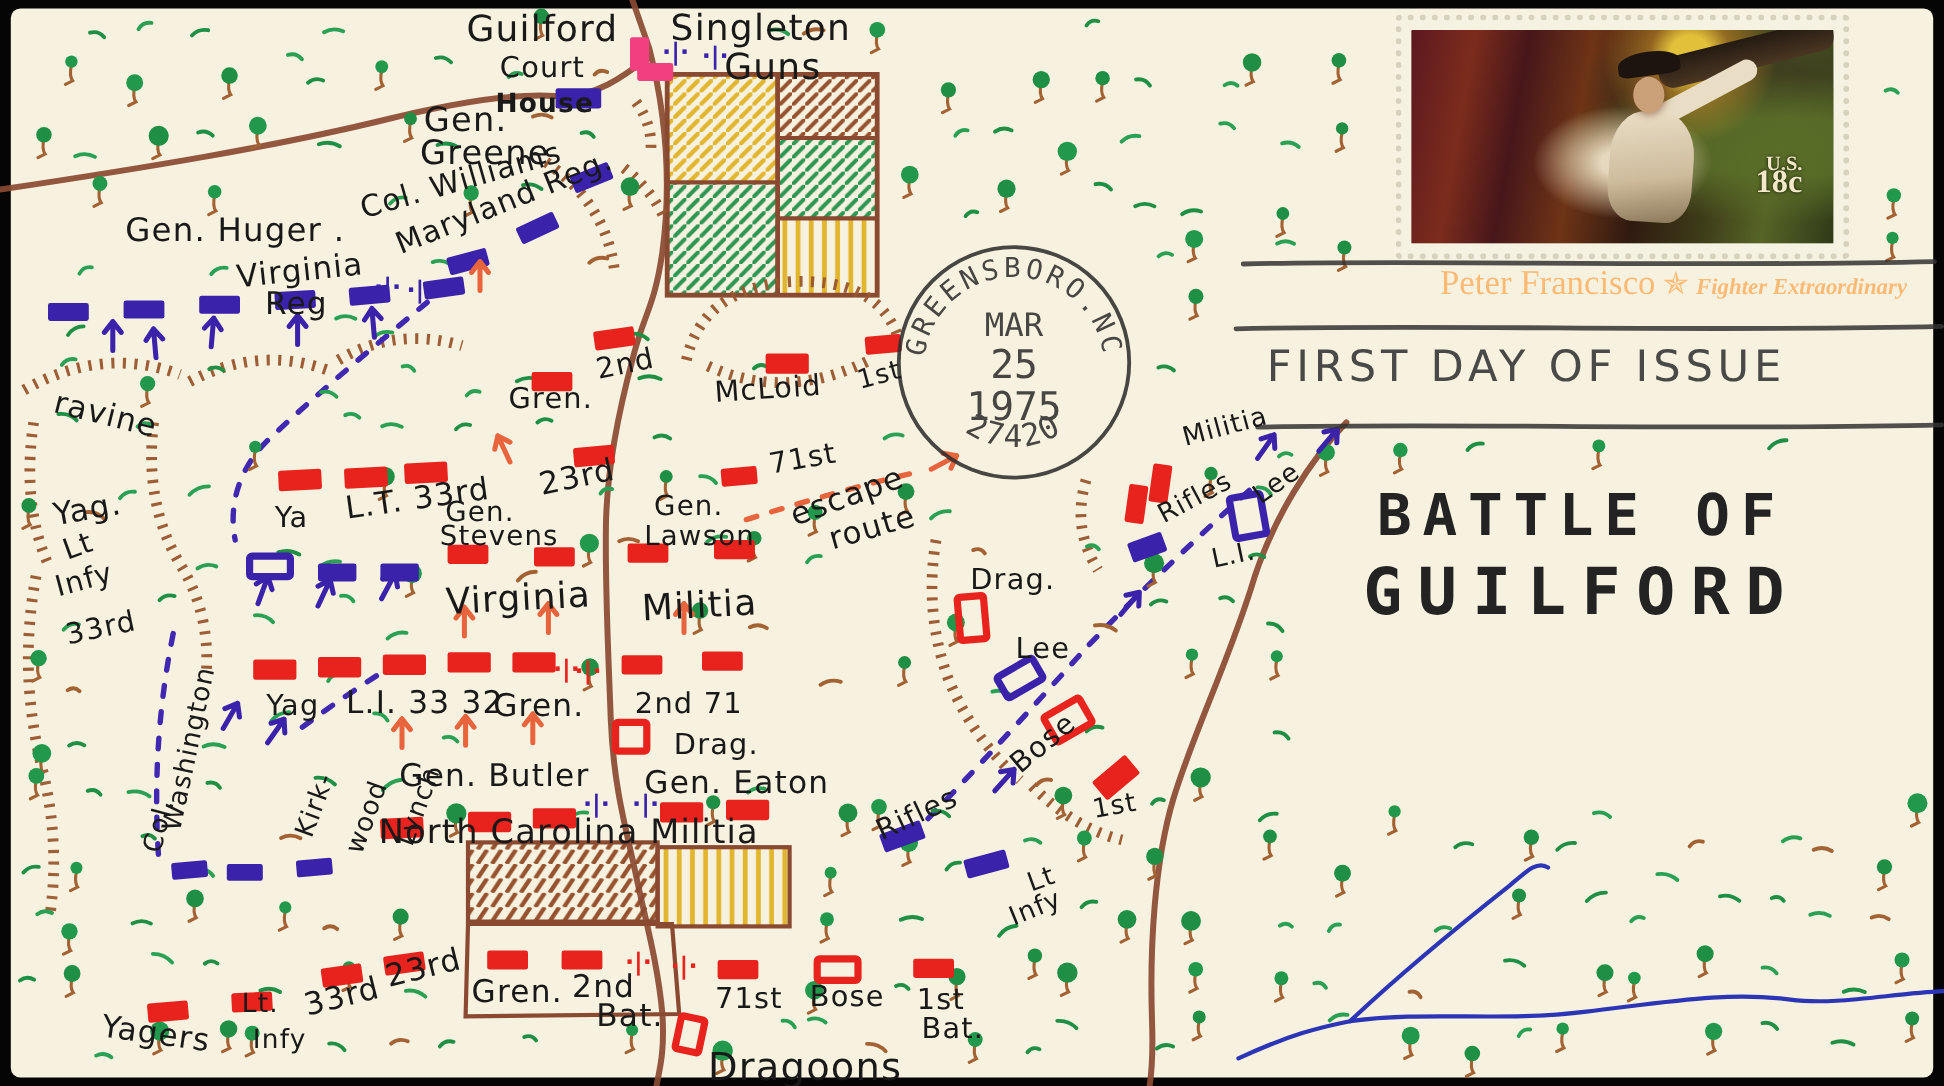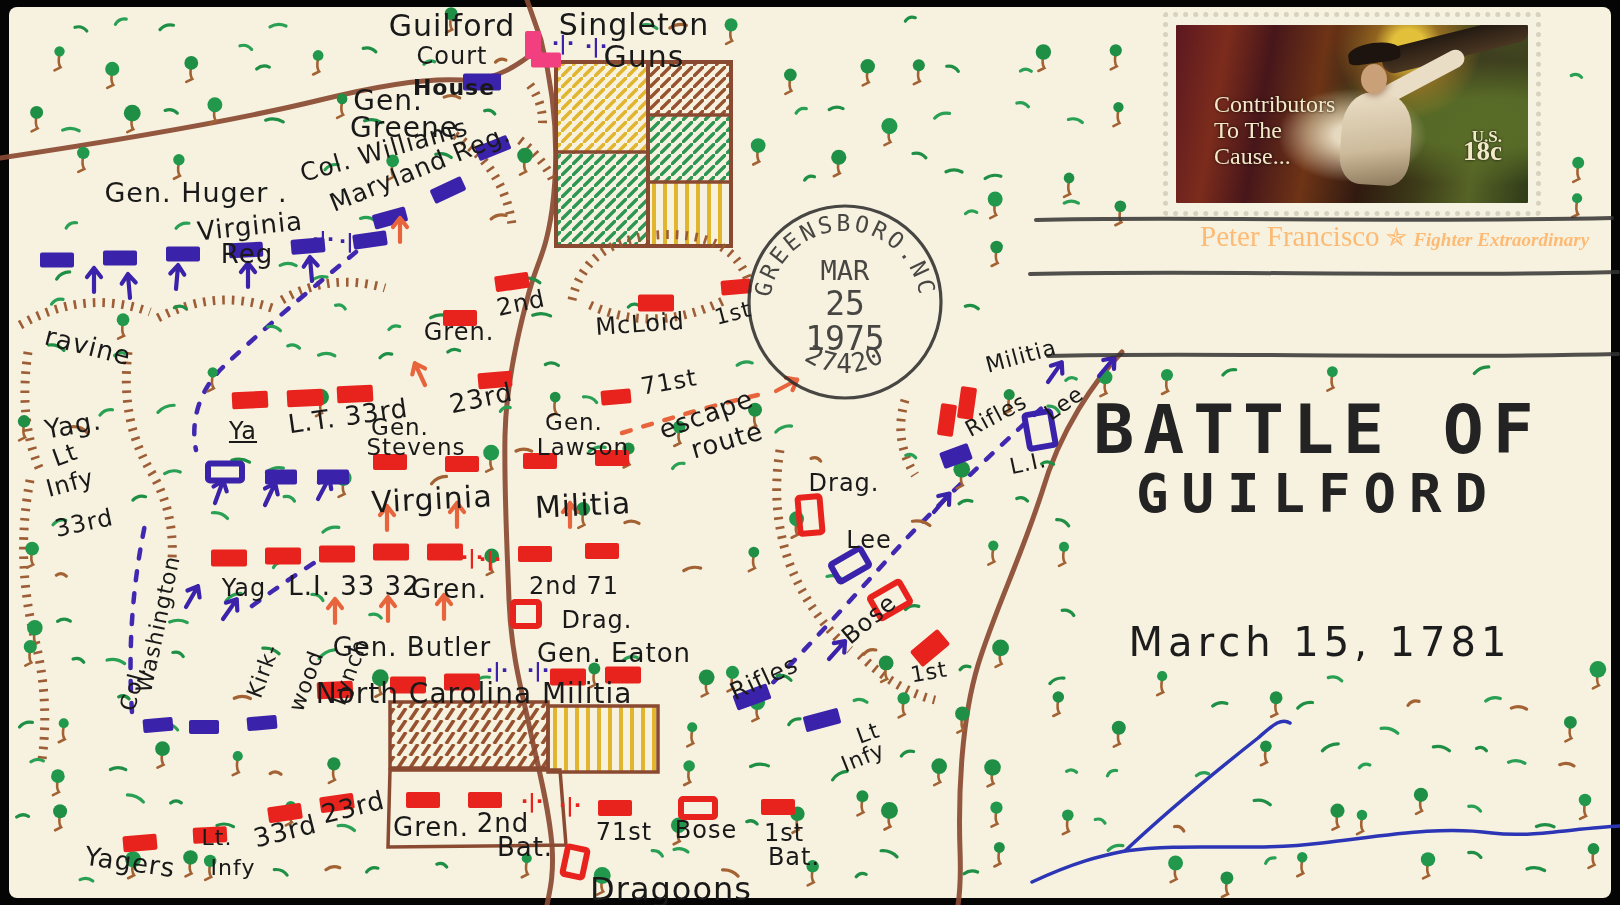--- a/index.html
+++ b/index.html
@@ -33,21 +33,21 @@
   .stamp-caption{position:absolute;left:1200px;top:220px;width:380px;color:#fdba74;white-space:nowrap;}
   .pf-name{font-family:"Liberation Serif",serif;font-size:29px;}
   .pf-star{font-size:26px;margin:0 6px;}
   .pf-epithet{font-family:"Liberation Serif",serif;font-size:19px;font-style:italic;font-weight:bold;}
   
   .fdi{position:absolute;left:1272px;top:306px;transform:translate(-50%,-50%);
        font-size:36px;letter-spacing:4px;color:#3b3b3b;opacity:.92;white-space:nowrap;}
   
   .cachet{position:absolute;left:1318px;top:398px;width:560px;transform:translateX(-50%);
           text-align:center;color:#232323;font-family:"DejaVu Sans Mono",monospace;font-weight:bold;}
-  .cachet .l1{font-size:68px;letter-spacing:9px;line-height:64px;}
+  .cachet .l1{font-size:48px;letter-spacing:9px;line-height:64px;}
   .cachet .l2{font-size:54px;letter-spacing:13px;line-height:64px;}
   .cachet .l3{font-size:54px;letter-spacing:6px;line-height:64px;}
   .cachet-date{position:absolute;left:1320px;top:642px;transform:translate(-50%,-50%);
        font-size:40px;letter-spacing:5px;color:#1d1d1d;font-weight:500;white-space:nowrap;}
 </style>
 </head>
 <body>
 
 <div class="wrap">
 
@@ -637,21 +637,21 @@
       <div class="mlabel" style="left: 384px; top: 150px; font-size: 25px; transform: translate(-50%, -50%) rotate(-16deg);">Col. Williams</div>
       <div class="mlabel" style="left: 420px; top: 168px; font-size: 25px; transform: translate(-50%, -50%) rotate(-22deg);">Maryland Reg.</div>
       <div class="mlabel" style="left: 196px; top: 192px; font-size: 27px; transform: translate(-50%, -50%) rotate(0deg);">Gen. Huger .</div>
       <div class="mlabel" style="left: 250px; top: 226px; font-size: 26px; transform: translate(-50%, -50%) rotate(-6deg);">Virginia</div>
       <div class="mlabel" style="left: 247px; top: 254px; font-size: 26px; transform: translate(-50%, -50%) rotate(0deg);">Reg</div>
       <div class="mlabel" style="left: 88px; top: 346px; font-size: 26px; transform: translate(-50%, -50%) rotate(14deg);">ravine</div>
       <div class="mlabel" style="left: 73px; top: 425px; font-size: 26px; transform: translate(-50%, -50%) rotate(-10deg);">Yag.</div>
       <div class="mlabel" style="left: 65px; top: 455px; font-size: 24px; transform: translate(-50%, -50%) rotate(-20deg);">Lt</div>
       <div class="mlabel" style="left: 70px; top: 483px; font-size: 24px; transform: translate(-50%, -50%) rotate(-15deg);">Infy</div>
       <div class="mlabel" style="left: 84px; top: 523px; font-size: 24px; transform: translate(-50%, -50%) rotate(-12deg);">33rd</div>
-      <div class="mlabel" style="left: 243px; top: 431px; font-size: 24px; transform: translate(-50%, -50%) rotate(0deg); text-decoration: underline;">Ya</div>
+      <div class="mlabel" style="left: 243px; top: 431px; font-size: 24px; transform: translate(-50%, -50%) rotate(0deg);">Ya</div>
       <div class="mlabel" style="left: 348px; top: 416px; font-size: 26px; transform: translate(-50%, -50%) rotate(-8deg);">L.T. 33rd</div>
       <div class="mlabel" style="left: 400px; top: 427px; font-size: 23px; transform: translate(-50%, -50%) rotate(0deg);">Gen.</div>
       <div class="mlabel" style="left: 416px; top: 447px; font-size: 23px; transform: translate(-50%, -50%) rotate(0deg);">Stevens</div>
       <div class="mlabel" style="left: 481px; top: 398px; font-size: 26px; transform: translate(-50%, -50%) rotate(-12deg);">23rd</div>
       <div class="mlabel" style="left: 574px; top: 422px; font-size: 23px; transform: translate(-50%, -50%) rotate(0deg);">Gen.</div>
       <div class="mlabel" style="left: 583px; top: 447px; font-size: 23px; transform: translate(-50%, -50%) rotate(0deg);">Lawson</div>
       <div class="mlabel" style="left: 521px; top: 303px; font-size: 24px; transform: translate(-50%, -50%) rotate(-12deg);">2nd</div>
       <div class="mlabel" style="left: 459px; top: 332px; font-size: 24px; transform: translate(-50%, -50%) rotate(0deg);">Gren.</div>
       <div class="mlabel" style="left: 640px; top: 324px; font-size: 24px; transform: translate(-50%, -50%) rotate(-4deg);">McLoid</div>
       <div class="mlabel" style="left: 733px; top: 313px; font-size: 22px; transform: translate(-50%, -50%) rotate(-15deg);">1st</div>
@@ -699,35 +699,30 @@
       <div class="mlabel" style="left: 1028px; top: 463px; font-size: 22px; transform: translate(-50%, -50%) rotate(-12deg);">L.I.</div>
     </div>
 
 <div class="stamp">
   <div class="stamp-art">
     <div class="cannon"></div>
     <div class="arm"></div>
     <div class="torso"></div>
     <div class="face"></div>
     <div class="hat"></div>
-    <div class="stamp-title">
-      <div>Contributors</div>
-      <div>To The</div>
-      <div>Cause...</div>
-    </div>
     <div class="stamp-us">
       <div>U.S.</div>
       <div class="stamp-denom">18c</div>
     </div>
   </div>
 </div>
 <div class="stamp-caption">
   <span class="pf-name">Peter Francisco</span><span class="pf-star">✯</span><span class="pf-epithet">Fighter Extraordinary</span>
 </div>
 
+<div class="fdi">FIRST DAY OF ISSUE</div>
 
 <div class="cachet">
   <div class="l1">BATTLE OF</div>
   <div class="l2">GUILFORD</div>
 </div>
-<div class="cachet-date">March 15, 1781</div>
 
 </div>
 
 </body></html>

